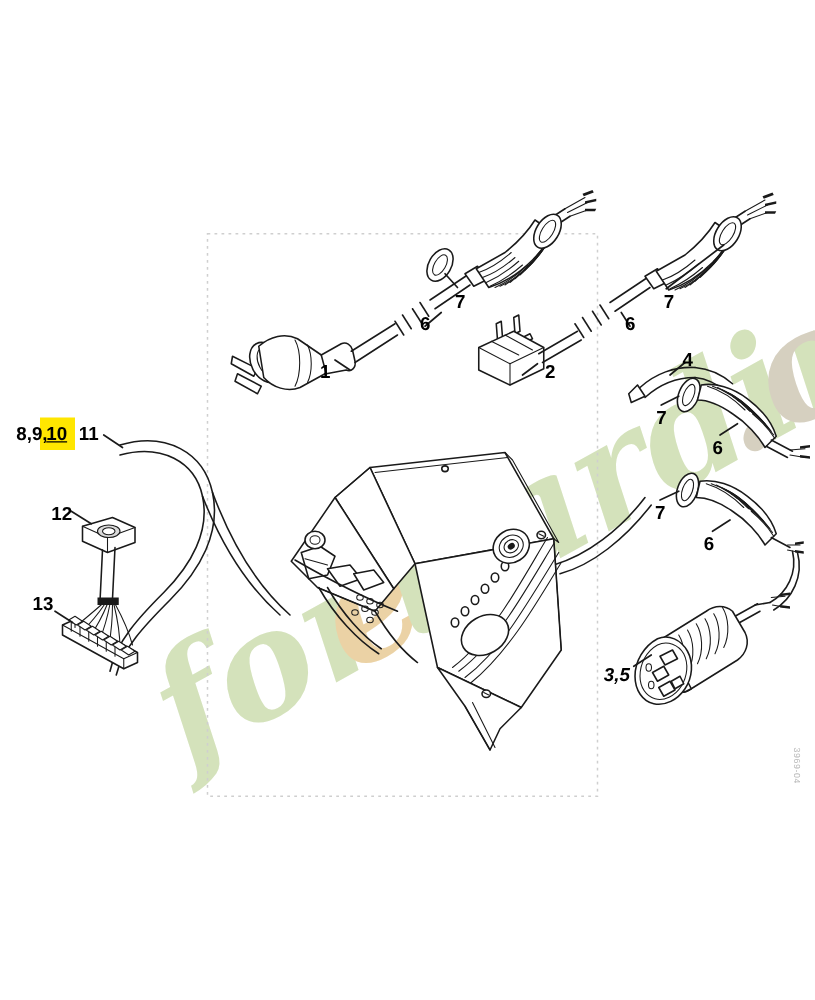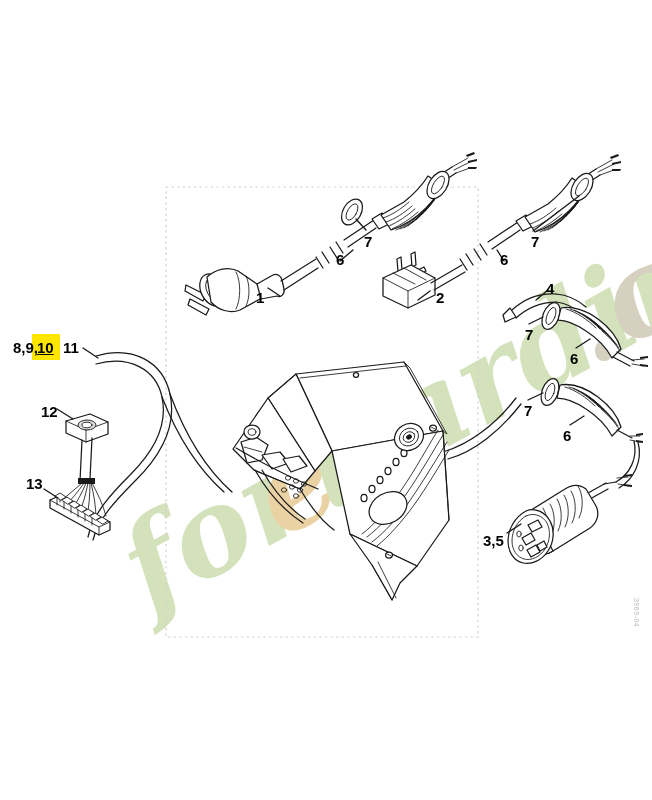--- a/index.html
+++ b/index.html
@@ -525,21 +525,21 @@
       <path class="cal" d="M57,409 L73,419"></path>
       <path class="cal" d="M44,489 L58,498"></path>
     </g>
   </svg>
 
   <div class="highlight-box" id="hl-box" style="left: 32px; top: 334px; width: 28px; height: 26px; background: rgb(255, 230, 0);"></div>
 
   <div id="callout-labels">
       <div class="callout-label" style="left: 256px; top: 290px;">1</div>
       <div class="callout-label" style="left: 436px; top: 290px;">2</div>
-      <div class="callout-label" style="left: 483px; top: 533px;">3,5</div>
+      <div class="callout-label" style="left: 483px; top: 533px; font-style: italic;">3,5</div>
       <div class="callout-label" style="left: 546px; top: 281px;">4</div>
       <div class="callout-label" style="left: 336px; top: 252px;">6</div>
       <div class="callout-label" style="left: 500px; top: 252px;">6</div>
       <div class="callout-label" style="left: 570px; top: 351px;">6</div>
       <div class="callout-label" style="left: 563px; top: 428px;">6</div>
       <div class="callout-label" style="left: 364px; top: 234px;">7</div>
       <div class="callout-label" style="left: 531px; top: 234px;">7</div>
       <div class="callout-label" style="left: 525px; top: 327px;">7</div>
       <div class="callout-label" style="left: 524px; top: 403px;">7</div>
       <div class="callout-label" style="left: 13px; top: 340px;">8,9,</div>

